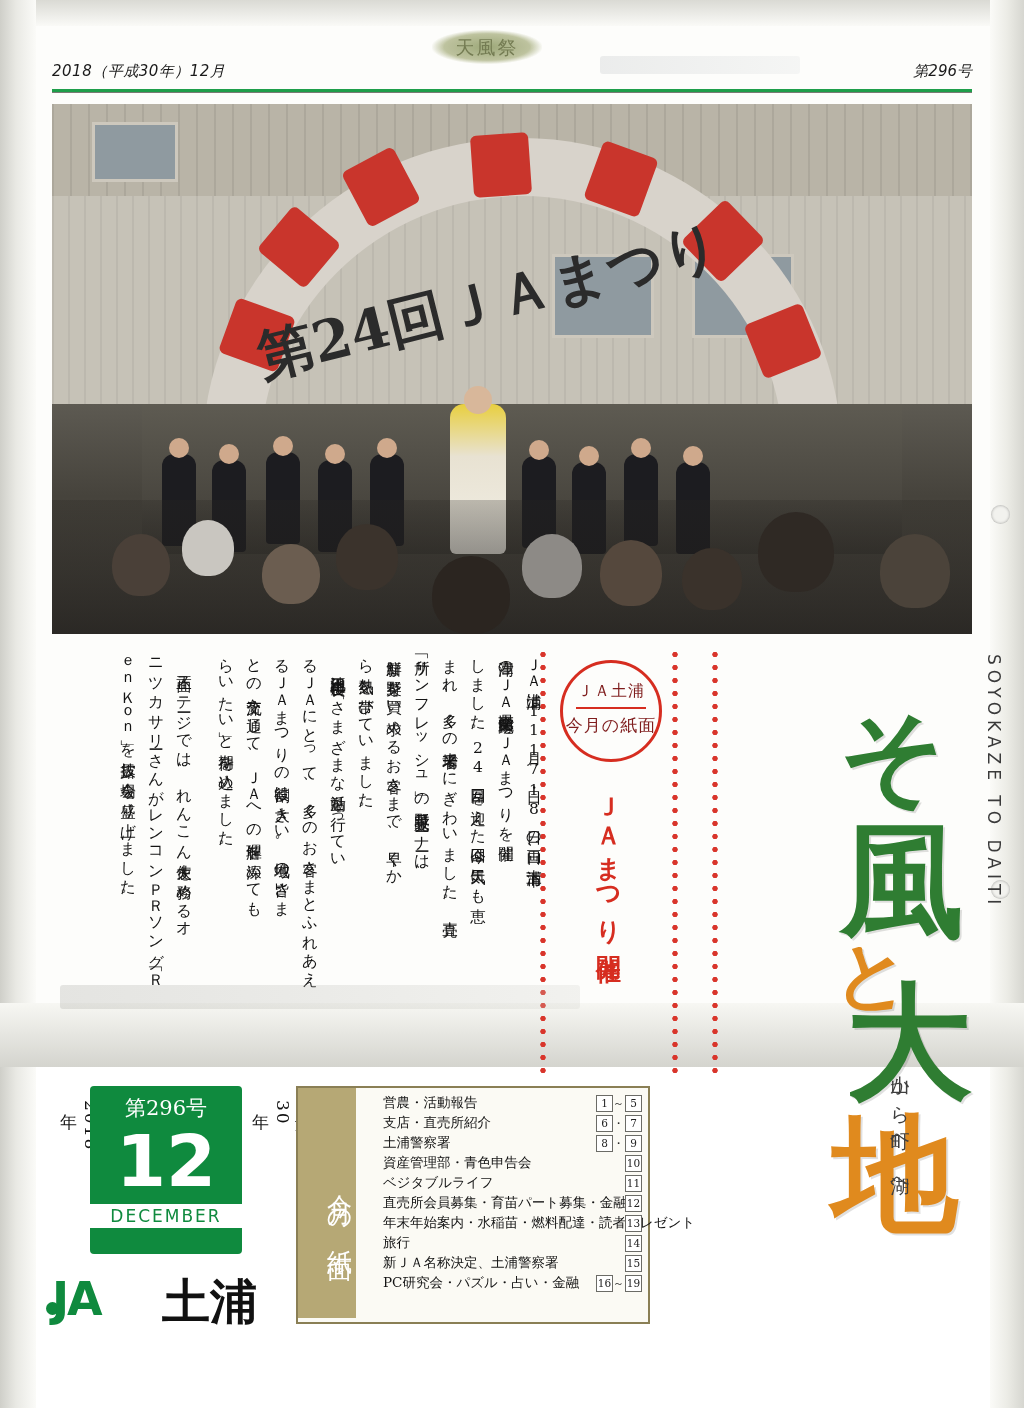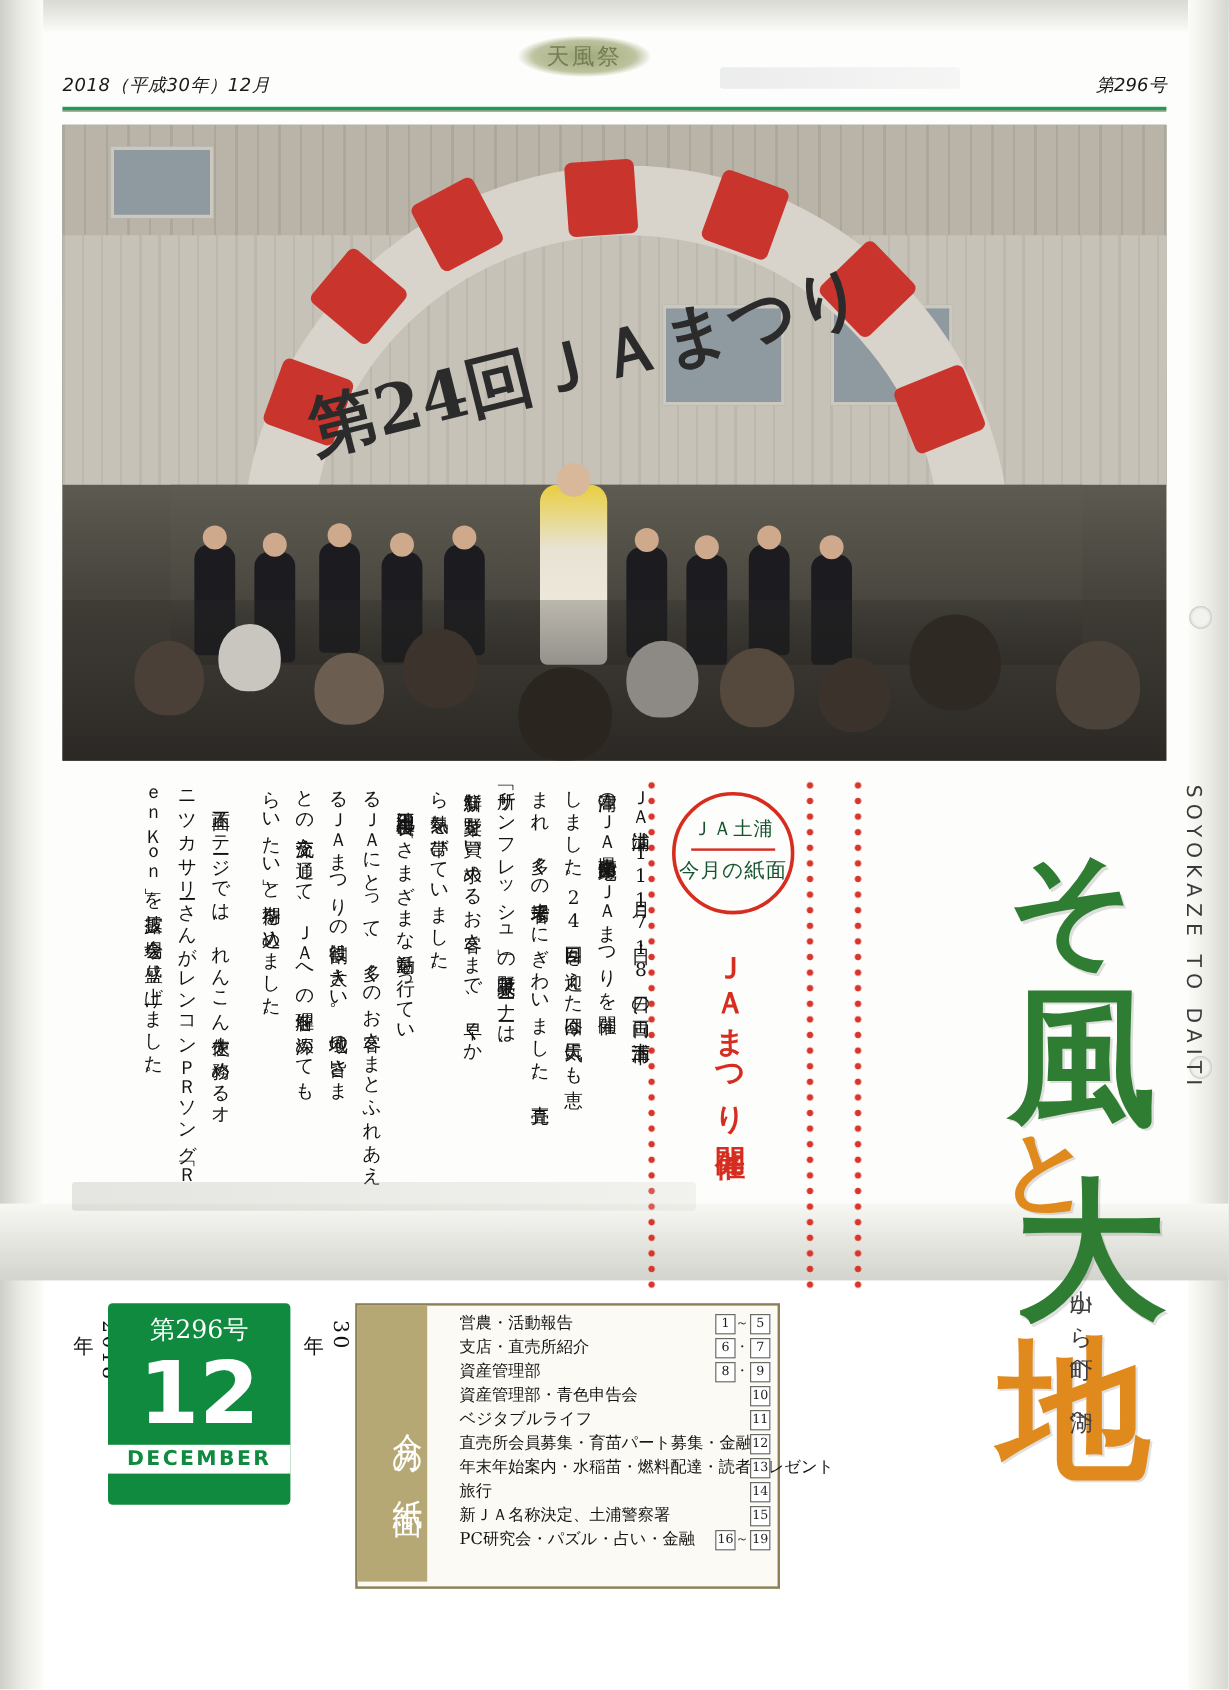--- a/index.html
+++ b/index.html
@@ -84,35 +84,35 @@
   .kanji{position:absolute;font-family:"DejaVu Serif","Liberation Serif",serif;font-weight:bold;
      color:#2f7d32;text-shadow:2px 2px 0 rgba(0,0,0,.12);}
   .kanji.or{color:#e08a1e;}
   .romaji{position:absolute;right:2px;top:24px;writing-mode:vertical-rl;font-size:17px;
      letter-spacing:5px;color:#3a3a3a;font-family:"DejaVu Sans","Liberation Sans",sans-serif;}
   .subtitle{position:absolute;right:92px;top:430px;writing-mode:vertical-rl;font-size:19px;
      letter-spacing:5px;color:#3f3f3f;font-family:"DejaVu Serif","Liberation Serif",serif;}
 
   
   .stamp{position:absolute;left:560px;top:660px;width:96px;height:96px;border-radius:50%;
-      border:3px solid #d62d20;color:#14532d;text-align:center;
+      border:3px solid #d62d20;color:#7f1d1d;text-align:center;
       font-family:"DejaVu Serif","Liberation Serif",serif;}
   .stamp .l1{font-size:16px;margin-top:18px;letter-spacing:1px;}
   .stamp .bar{width:70px;height:2px;background:#d62d20;margin:5px auto;}
   .stamp .l2{font-size:17px;letter-spacing:1px;}
   .evt{position:absolute;left:592px;top:780px;writing-mode:vertical-rl;font-size:25px;
       font-weight:bold;color:#d62d20;letter-spacing:4px;
       font-family:"DejaVu Serif","Liberation Serif",serif;}
 
   
   .badge{position:absolute;left:90px;top:1086px;width:152px;height:168px;background:#0f8a3e;
       border-radius:4px;color:#fff;text-align:center;}
   .badge .b1{font-size:21px;margin-top:8px;font-family:"DejaVu Serif","Liberation Serif",serif;}
   .badge .b2{font-size:72px;font-weight:bold;line-height:78px;font-family:"DejaVu Sans","Liberation Sans",sans-serif;}
-  .badge .b3{background:#fff;color:#0f8a3e;font-size:17px;letter-spacing:2px;padding:2px 0;margin-top:4px;font-weight:bold;}
+  .badge .b3{background:#fff;color:#0f8a3e;font-size:17px;letter-spacing:2px;padding:2px 0;margin-top:4px;font-weight:normal;}
   .yearv{position:absolute;left:58px;top:1100px;writing-mode:vertical-rl;font-size:17px;
       font-family:"DejaVu Serif","Liberation Serif",serif;color:#111;letter-spacing:2px;}
   .heiseiv{position:absolute;left:250px;top:1100px;writing-mode:vertical-rl;font-size:17px;
       font-family:"DejaVu Serif","Liberation Serif",serif;color:#111;letter-spacing:2px;}
   .logo{position:absolute;left:52px;top:1272px;width:230px;height:54px;}
   .logo .ja{position:absolute;left:0;top:0;font-size:46px;font-weight:bold;color:#0f8a3e;
       font-family:"DejaVu Sans","Liberation Sans",sans-serif;letter-spacing:-2px;}
   .logo .dot{position:absolute;left:-6px;top:30px;width:13px;height:13px;border-radius:50%;background:#0f8a3e;}
   .logo .nm{position:absolute;left:110px;top:-2px;font-size:48px;font-weight:bold;color:#111;
       font-family:"DejaVu Serif","Liberation Serif",serif;}
@@ -244,34 +244,39 @@
   </div>
   <div class="evt">ＪＡまつり開催</div>
 
   <div class="yearv">2018年</div>
   <div class="heiseiv">平成30年</div>
   <div class="badge">
     <div class="b1">第296号</div>
     <div class="b2">12</div>
     <div class="b3">DECEMBER</div>
   </div>
+  <div class="logo">
+    <div class="dot"></div>
+    <div class="ja">JA</div>
+    <div class="nm">土浦</div>
+  </div>
 
   <div class="toc">
     <div class="toc-title">今月の紙面</div>
     <div class="toc-rows">
       <div class="toc-row">
         <span>営農・活動報告</span>
         <span class="pg"><span class="pgbox">1</span><span class="tilde">～</span><span class="pgbox">5</span></span>
       </div>
       <div class="toc-row">
         <span>支店・直売所紹介</span>
         <span class="pg"><span class="pgbox">6</span><span class="tilde">・</span><span class="pgbox">7</span></span>
       </div>
       <div class="toc-row">
-        <span>資産管理部</span>
+        <span>土浦警察署</span>
         <span class="pg"><span class="pgbox">8</span><span class="tilde">・</span><span class="pgbox">9</span></span>
       </div>
       <div class="toc-row">
         <span>資産管理部・青色申告会</span>
         <span class="pg"><span class="pgbox">10</span></span>
       </div>
       <div class="toc-row">
         <span>ベジタブルライフ</span>
         <span class="pg"><span class="pgbox">11</span></span>
       </div>

